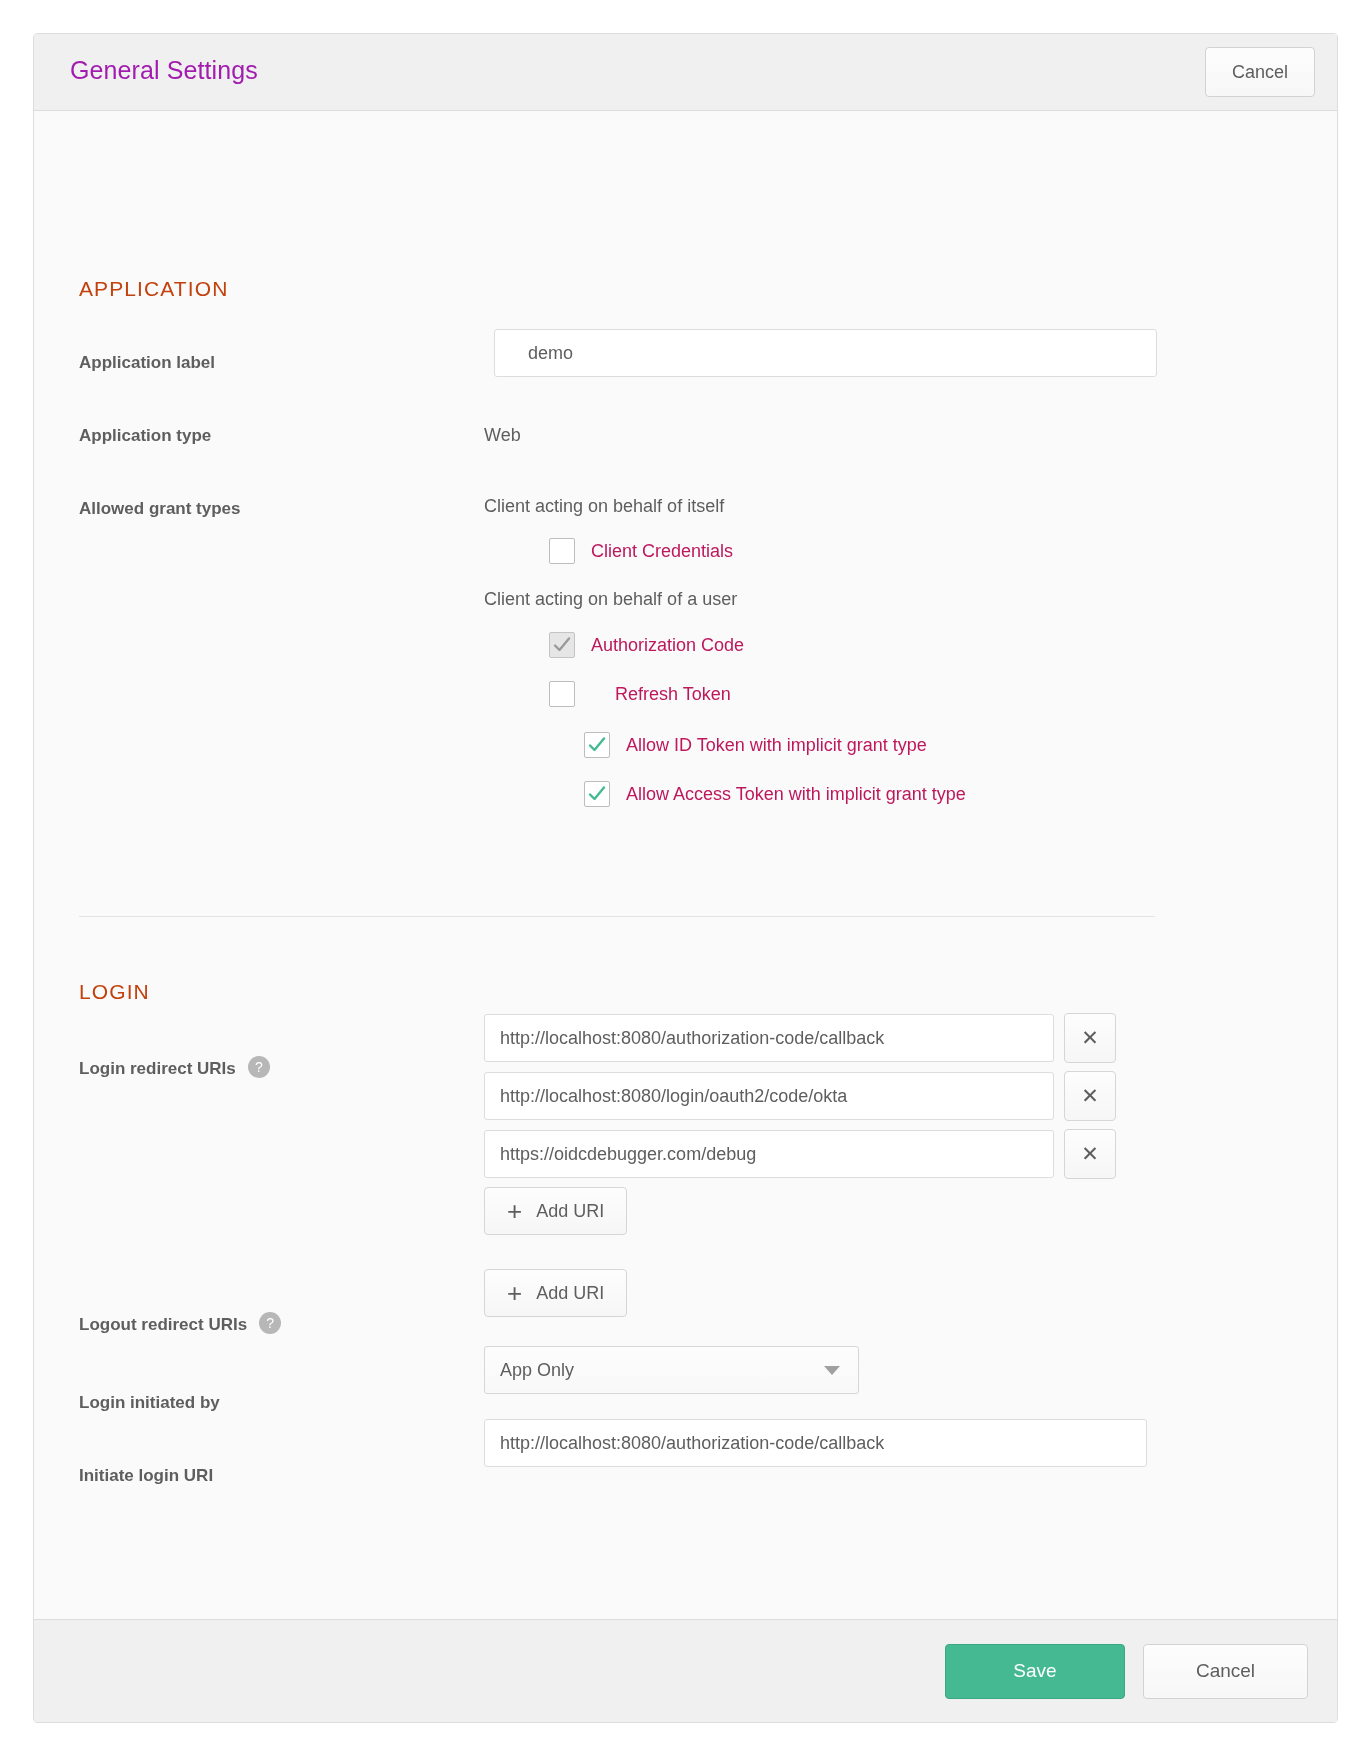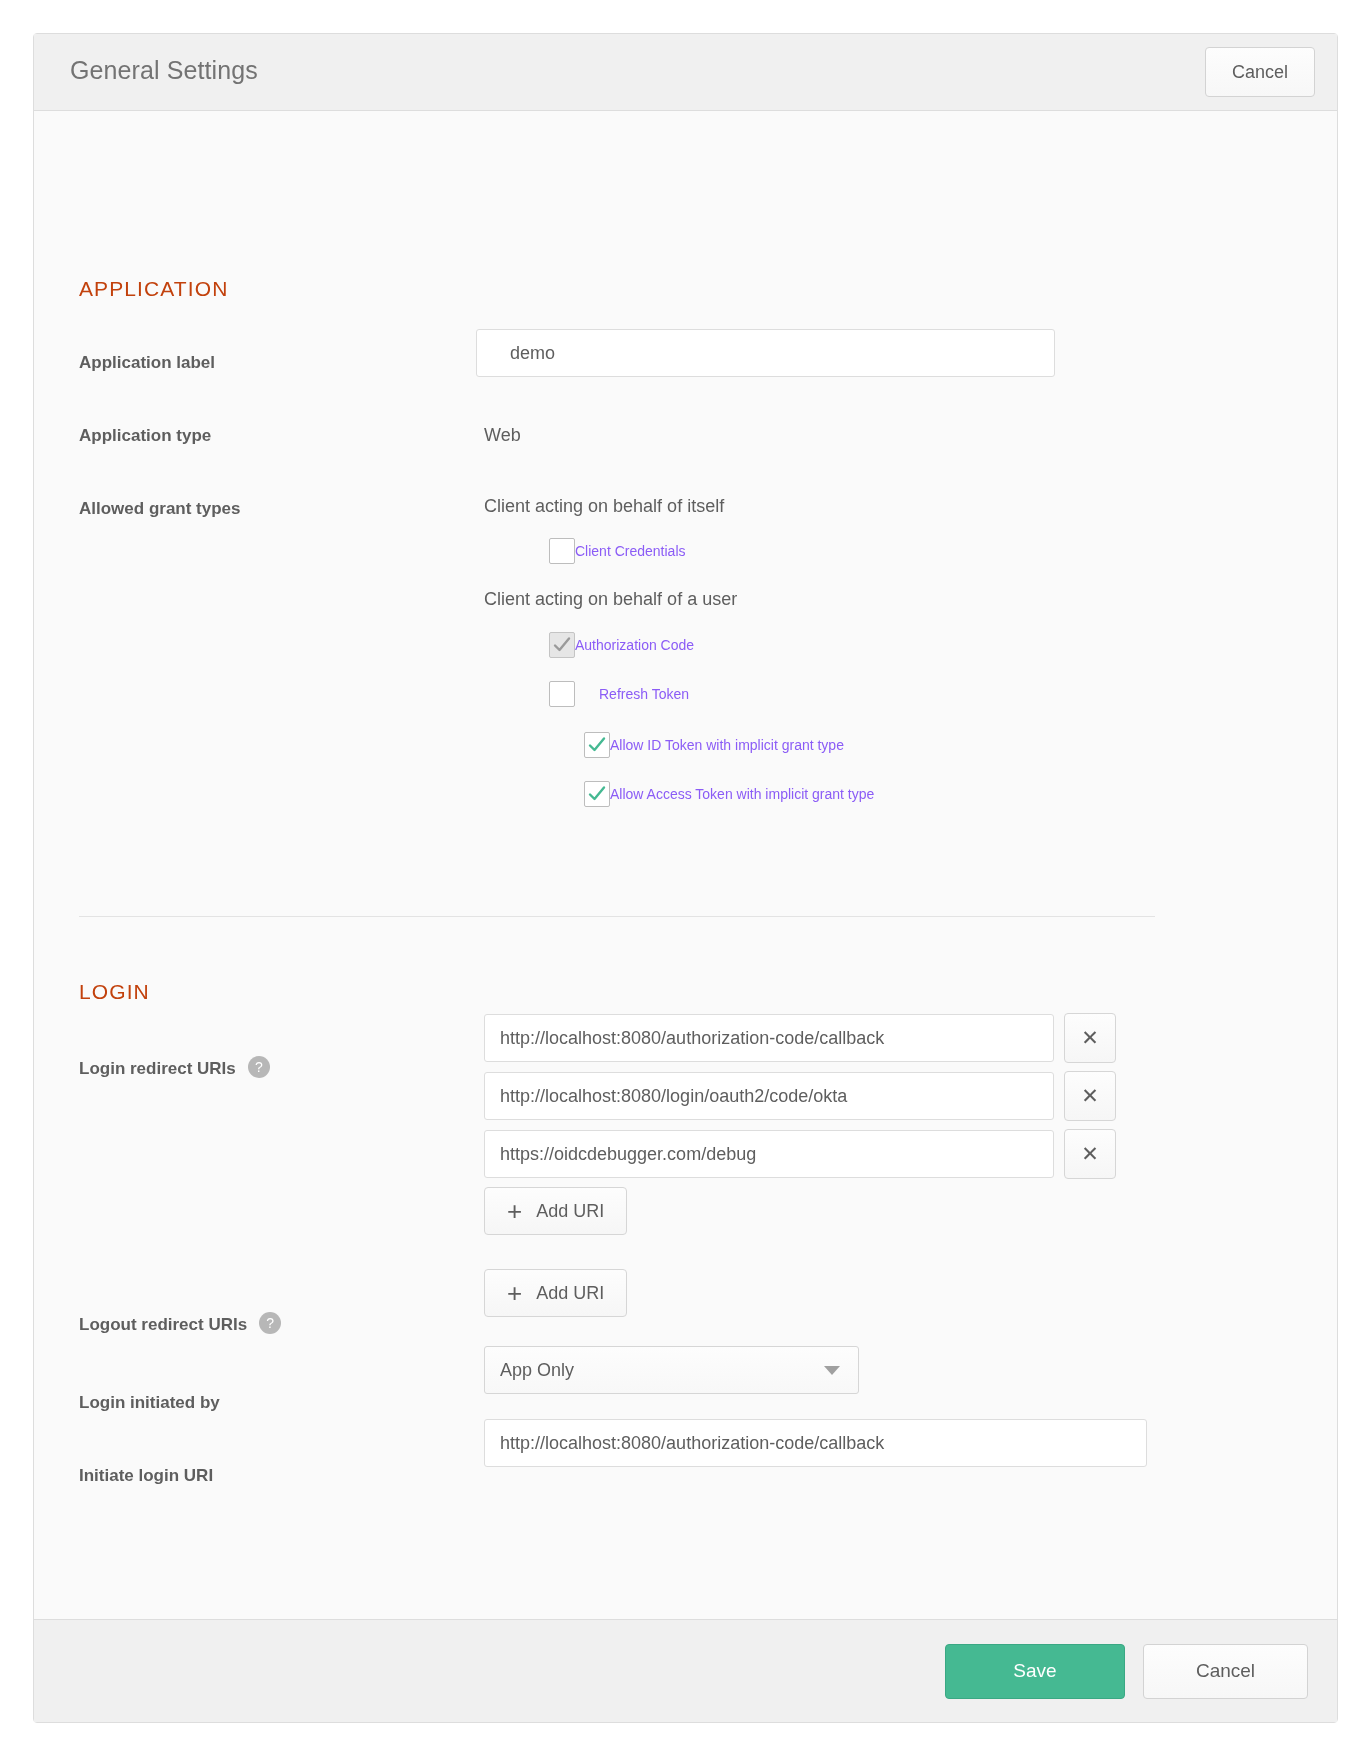--- a/index.html
+++ b/index.html
@@ -46,21 +46,21 @@
     flex: 0 0 auto;
     display: flex;
     align-items: center;
     box-sizing: border-box;
   }
   .card-title {
     position: absolute;
     left: 36px;
     top: 22px;
     font-size: 25px;
-    color: #737373;
+    color: #a21caf;
     letter-spacing: 0.1px;
     font-weight: 400;
   }
   .header-cancel {
     position: absolute;
     right: 22px;
     top: 13px;
     width: 110px;
     height: 50px;
     background: linear-gradient(#fdfdfd, #f7f7f7);
@@ -159,22 +159,23 @@
     margin: 0;
     white-space: nowrap;
   }
   .cb-row {
     display: flex;
     align-items: center;
     white-space: nowrap;
     cursor: pointer;
   }
   .cb-row .cb-label {
-    font-size: 14px;
-    color: #8b5cf6;
+    font-size: 18px;
+    color: #be185d;
+    margin-left: 16px;
   }
   .checkbox {
     position: relative;
     width: 26px;
     height: 26px;
     box-sizing: border-box;
     border: 1px solid #bdbdbd;
     border-radius: 2px;
     background: #ffffff;
     flex: 0 0 auto;
@@ -285,21 +286,21 @@
     <div class="card-header">
       <div class="card-title">General Settings</div>
       <button class="header-cancel">Cancel</button>
     </div>
 
     <div class="card-body">
 
       <div class="section-heading application">APPLICATION</div>
 
       <div class="row-label" style="top:242px;">Application label</div>
-      <input class="text-input" style="left: 442px; top: 218px; width: 579px; padding-left: 33px;" value="demo">
+      <input class="text-input" style="left: 460px; top: 218px; width: 663px; padding-left: 33px;" value="demo">
 
       <div class="row-label" style="top:315px;">Application type</div>
       <div class="static-value" style="top:314px;">Web</div>
 
       <div class="row-label" style="top:388px;">Allowed grant types</div>
 
       <div class="grant-group" style="top:385px; left:450px;">
 
         <div class="grant-caption">Client acting on behalf of itself</div>
 

